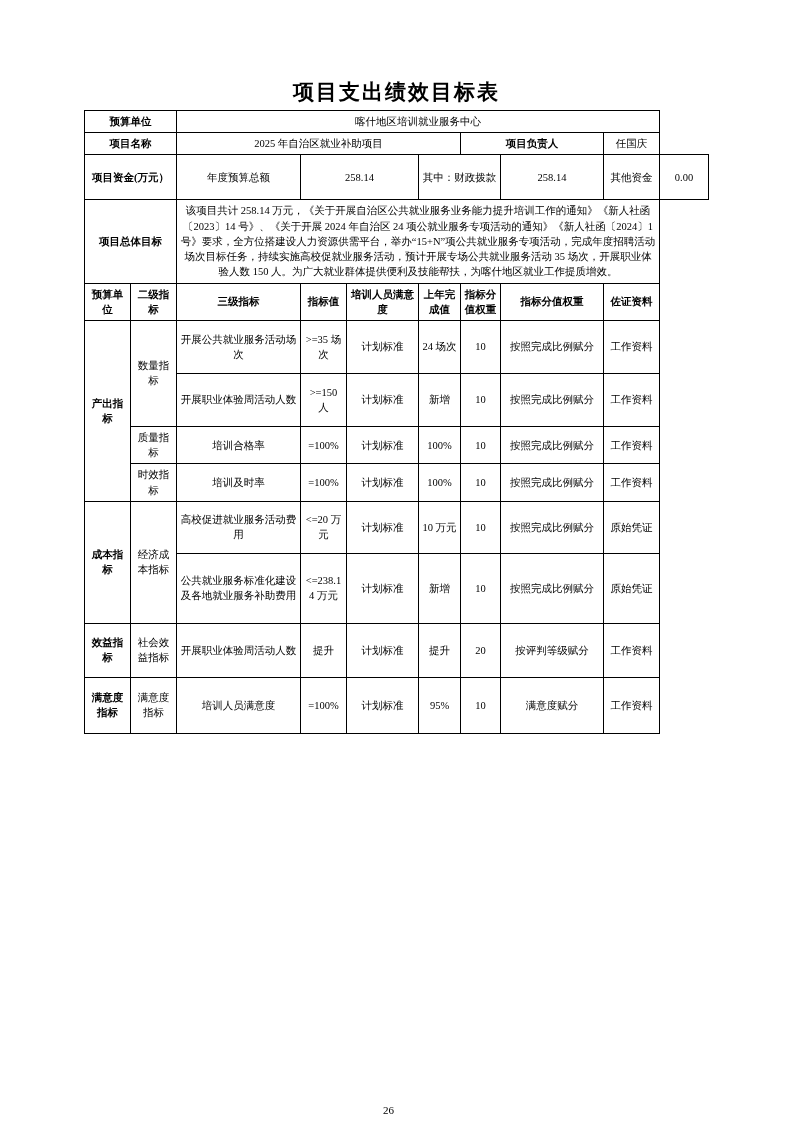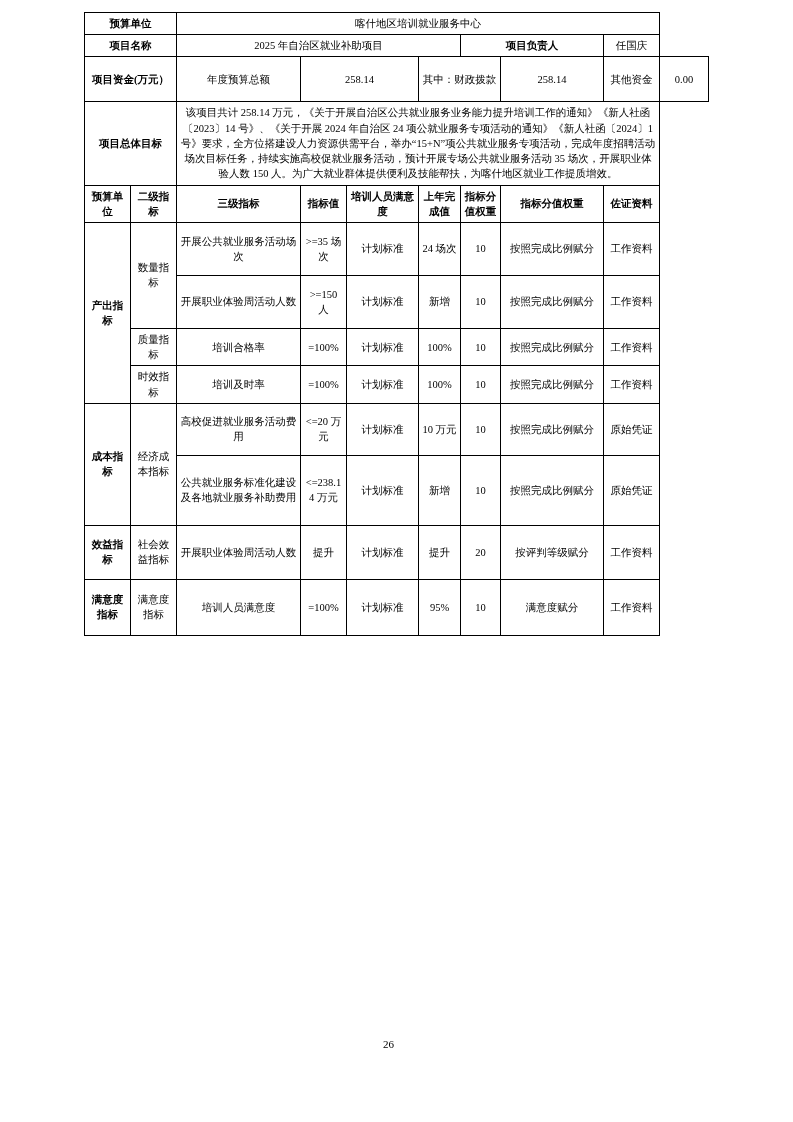--- a/index.html
+++ b/index.html
@@ -30,21 +30,21 @@
   }
   .doc-subtitle {
     text-align: center;
     font-size: 12px;
     margin-top: 18px;
     margin-bottom: 12px;
   }
   table.main {
     border-collapse: collapse;
     width: 625px;
-    margin: 12px auto;
+    margin: 4px auto;
     table-layout: fixed;
   }
   table.main td {
     border: 1px solid #000000;
     font-size: 10.5px;
     padding: 3px 3px;
     text-align: center;
     vertical-align: middle;
     line-height: 1.45;
     word-wrap: break-word;
@@ -78,20 +78,21 @@
   .nowrap-narrow {
     padding-left: 1px;
     padding-right: 1px;
   }
 </style>
 </head>
 <body>
 
 <div class="page">
 
+  <div class="doc-title">项目支出绩效目标表</div>
 
   <table class="main">
     <colgroup>
       <col style="width:46px">
       <col style="width:46px">
       <col style="width:124px">
       <col style="width:46px">
       <col style="width:72px">
       <col style="width:42px">
       <col style="width:40px">

